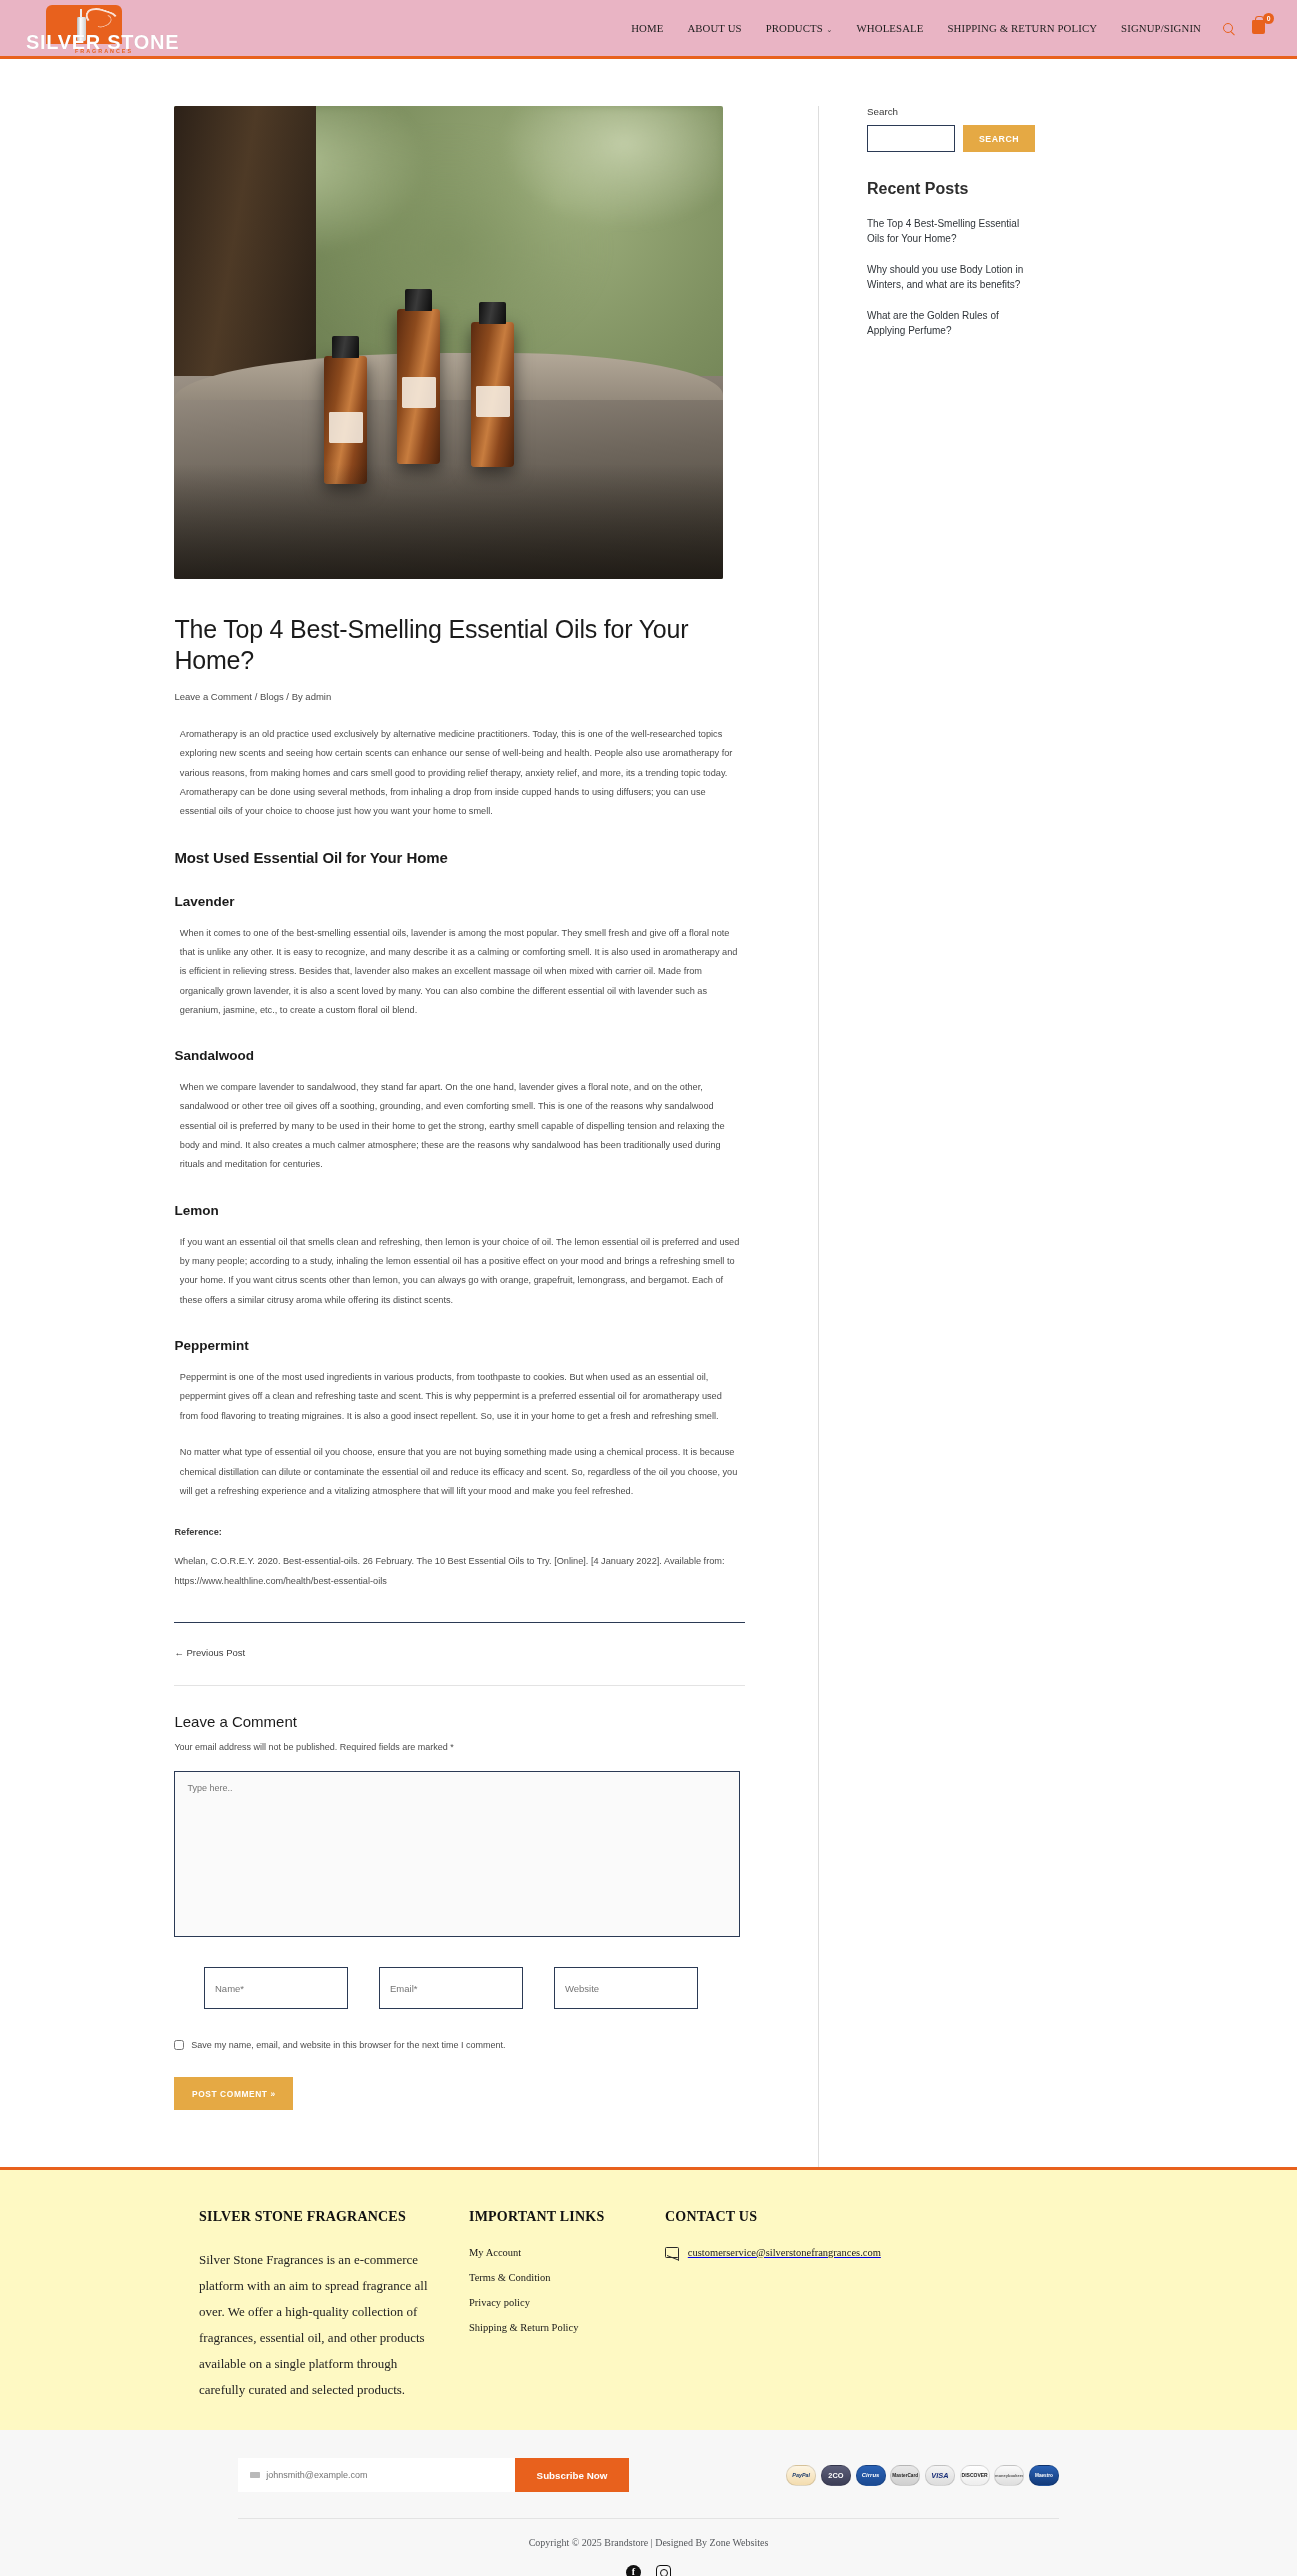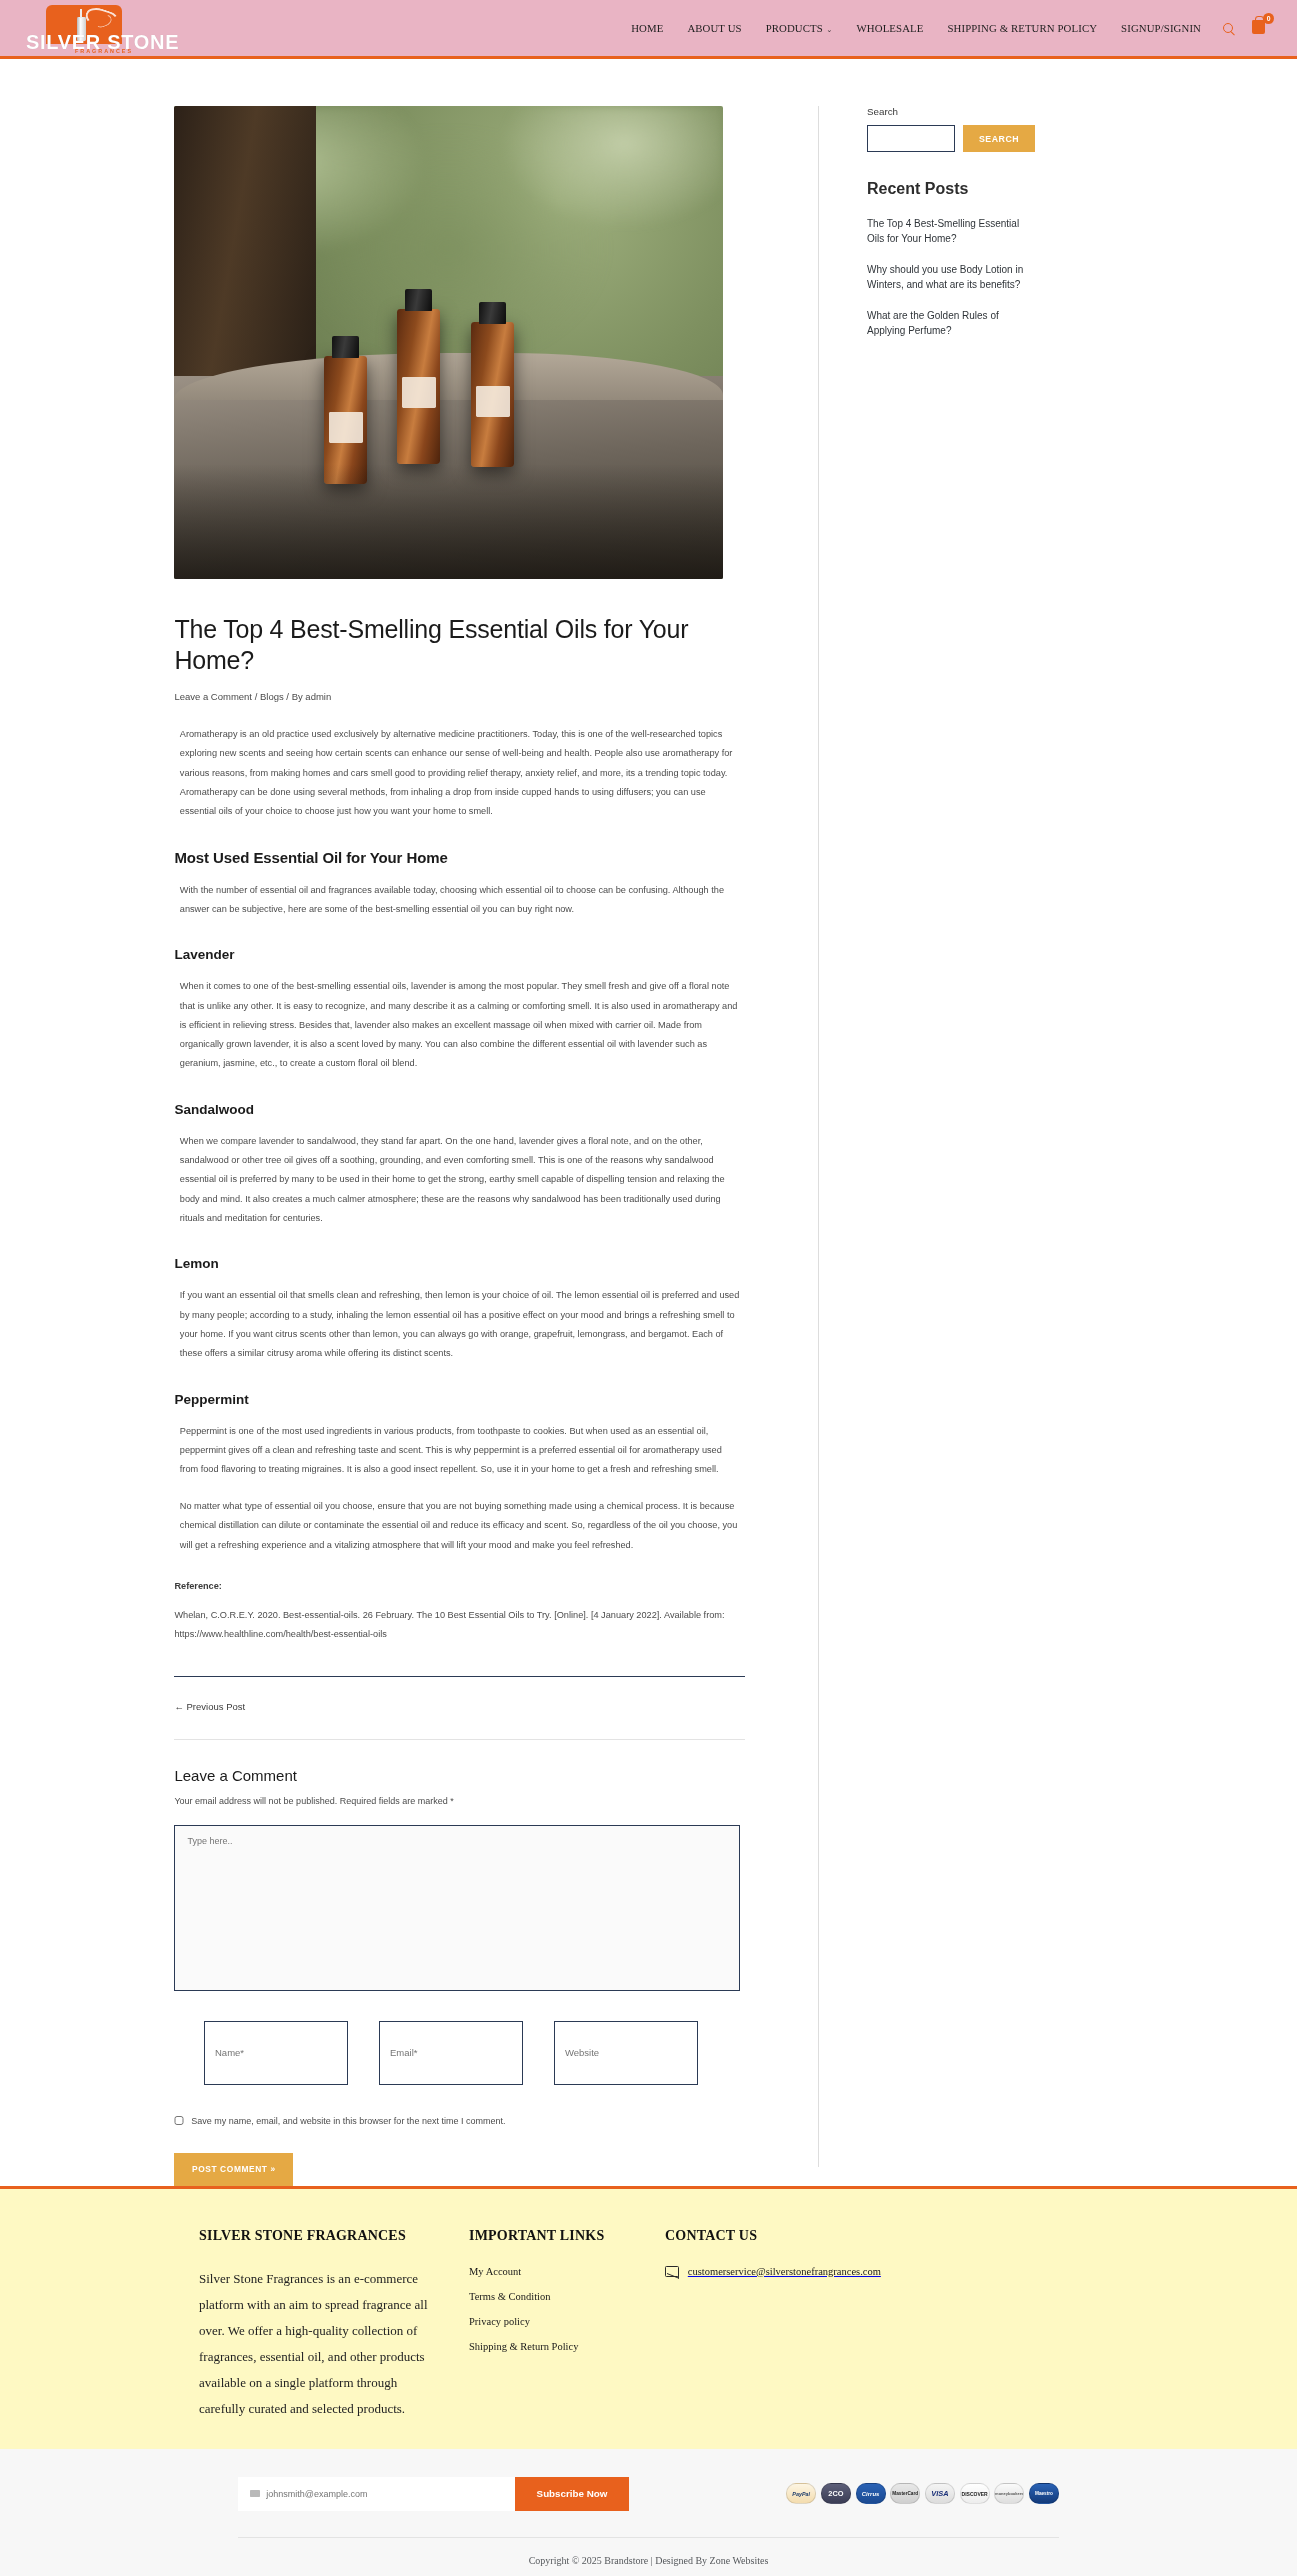--- a/index.html
+++ b/index.html
@@ -339,21 +339,21 @@
     color: #8b8b8b;
     resize: none;
   }
   .field-row {
     display: flex;
     gap: 31px;
     margin: 28px 0 0 35px;
   }
   .field-row input {
     width: 144px;
-    height: 64px;
+    height: 42px;
     border: 0.7px solid #2b3a55;
     background: #fff;
     padding: 12px 10px;
     font-family: "Liberation Sans", sans-serif;
     font-size: 9.5px;
     color: #6a6a6a;
   }
   .check-row {
     display: flex;
     align-items: center;
@@ -644,23 +644,20 @@
 
     <div class="post-meta">
       <a href="#">Leave a Comment</a><span> / </span><a href="#">Blogs</a><span> / </span><span>By admin</span>
     </div>
 
     <div class="body-text">
       <p>Aromatherapy is an old practice used exclusively by alternative medicine practitioners. Today, this is one of the well-researched topics exploring new scents and seeing how certain scents can enhance our sense of well-being and health. People also use aromatherapy for various reasons, from making homes and cars smell good to providing relief therapy, anxiety relief, and more, its a trending topic today. Aromatherapy can be done using several methods, from inhaling a drop from inside cupped hands to using diffusers; you can use essential oils of your choice to choose just how you want your home to smell.</p>
     </div>
 
     <h2 class="sec">Most Used Essential Oil for Your Home</h2>
-    <div class="body-text" style="margin-top:0">
-      <p>With the number of essential oil and fragrances available today, choosing which essential oil to choose can be confusing. Although the answer can be subjective, here are some of the best-smelling essential oil you can buy right now.</p>
-    </div>
 
     <h3 class="sub">Lavender</h3>
     <div class="body-text" style="margin-top:0">
       <p>When it comes to one of the best-smelling essential oils, lavender is among the most popular. They smell fresh and give off a floral note that is unlike any other. It is easy to recognize, and many describe it as a calming or comforting smell. It is also used in aromatherapy and is efficient in relieving stress. Besides that, lavender also makes an excellent massage oil when mixed with carrier oil. Made from organically grown lavender, it is also a scent loved by many. You can also combine the different essential oil with lavender such as geranium, jasmine, etc., to create a custom floral oil blend.</p>
     </div>
 
     <h3 class="sub">Sandalwood</h3>
     <div class="body-text" style="margin-top:0">
       <p>When we compare lavender to sandalwood, they stand far apart. On the one hand, lavender gives a floral note, and on the other, sandalwood or other tree oil gives off a soothing, grounding, and even comforting smell. This is one of the reasons why sandalwood essential oil is preferred by many to be used in their home to get the strong, earthy smell capable of dispelling tension and relaxing the body and mind. It also creates a much calmer atmosphere; these are the reasons why sandalwood has been traditionally used during rituals and meditation for centuries.</p>
     </div>

